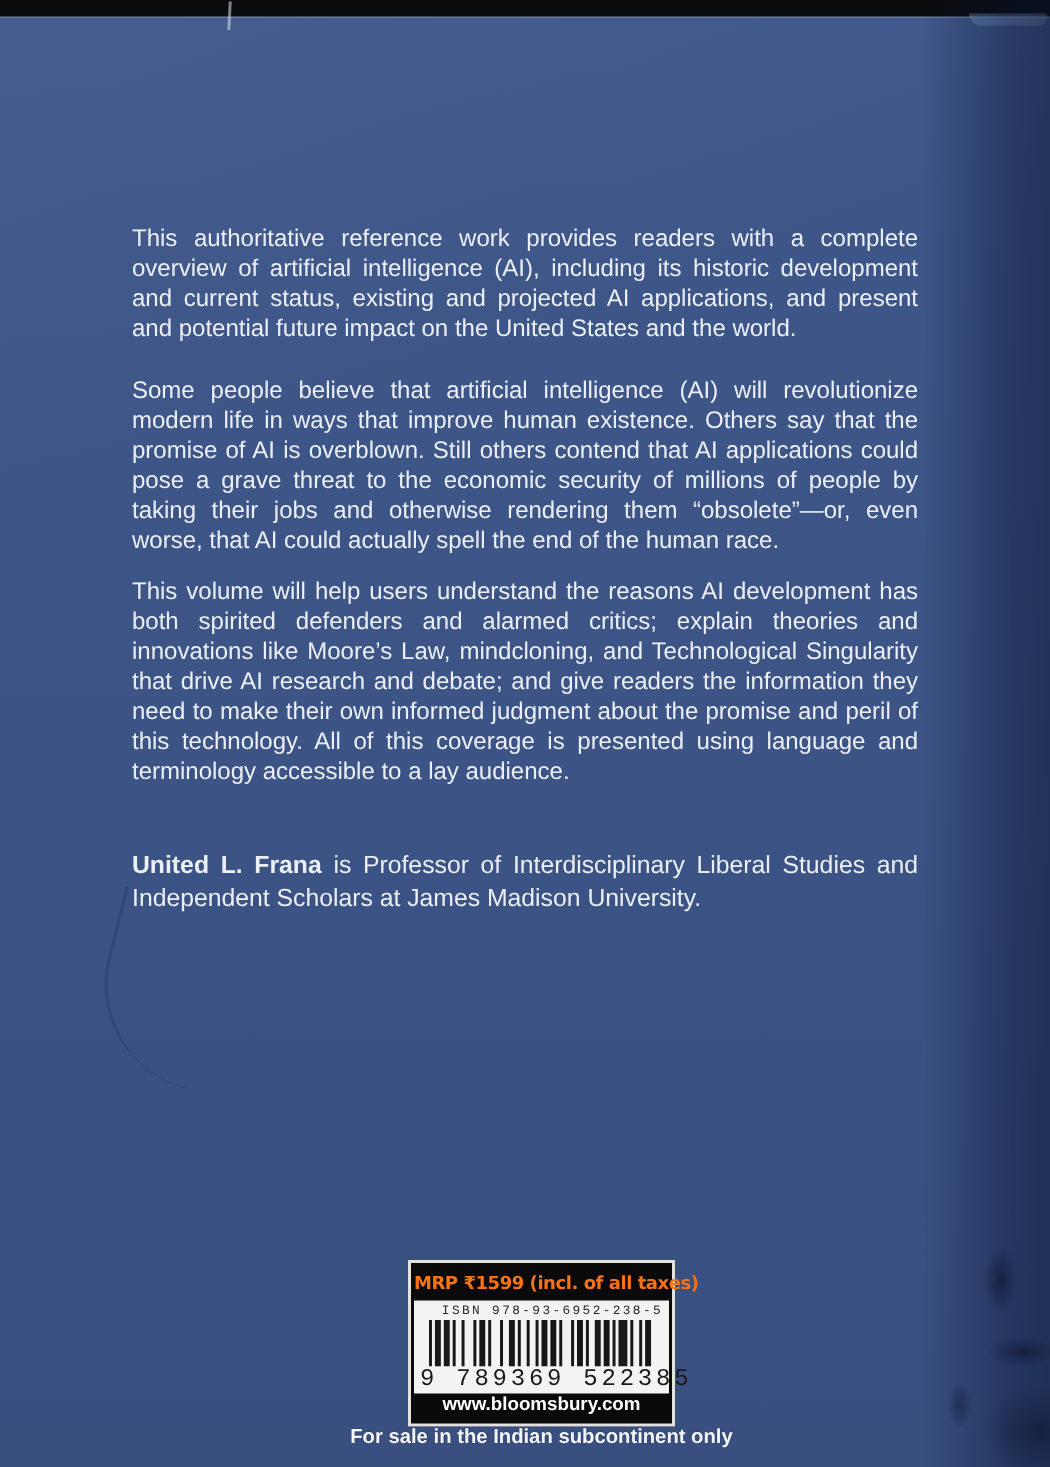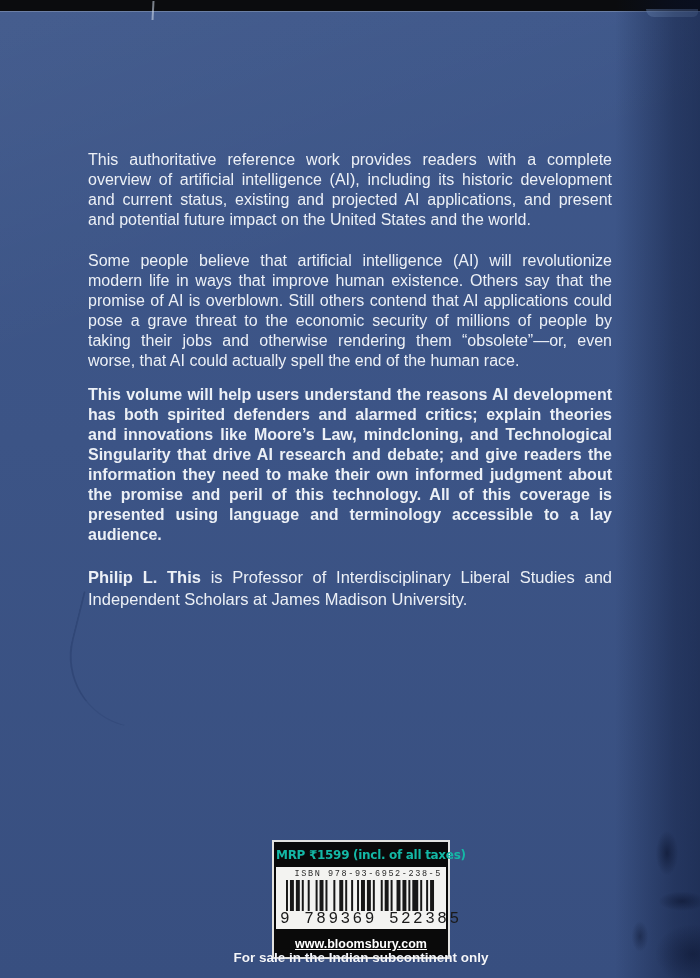--- a/index.html
+++ b/index.html
@@ -64,42 +64,42 @@
     position: absolute;
     left: 88px; top: 150px; width: 524px;
     color: #ecf0f6;
     font-size: 16px;
     line-height: 20px;
     text-align: justify;
   }
   .blurb p { margin: 0; }
   .blurb p.para-1 { margin-bottom: 21px; }
   .blurb p.para-2 { margin-bottom: 14px; }
-  .blurb p.para-3 { margin-bottom: 44px; font-weight: bold; }
+  .blurb p.para-3 { margin-bottom: 44px; }
   .bios {
     position: absolute;
     left: 88px; top: 566px; width: 524px;
     color: #ecf0f6;
     font-size: 16.5px;
     line-height: 22px;
     text-align: justify;
   }
   .bios p { margin: 0 0 14px 0; }
   .bios strong { font-weight: bold; }
   
   .label {
     position: absolute;
     left: 272px; top: 840px; width: 178px;
     background: #0a0a0a;
     border: 2px solid #e2e2e0;
     box-sizing: border-box;
     padding: 2px;
   }
   .mrp-bar {
-    color: #14b8a6;
+    color: #f97316;
     font-family: "DejaVu Sans", sans-serif;
     font-weight: bold;
     font-size: 12px;
     letter-spacing: -0.3px;
     padding: 4px 0 5px 0;
     white-space: nowrap;
   }
   .barcode-panel {
     background: #f3f3f1;
     padding: 2px 4px 1px 4px;
@@ -125,23 +125,22 @@
     color: #1a1a1a;
     text-align: center;
     margin-top: -1px;
     white-space: nowrap;
   }
   .site-bar {
     color: #ffffff;
     font-weight: bold;
     font-size: 12.5px;
     text-align: center;
-    padding: 8px 0 4px 0;
-    white-space: nowrap;
-    text-decoration: underline;
+    padding: 0 0 4px 0;
+    white-space: nowrap;
   }
   .sale-note {
     position: absolute;
     left: 361px; top: 950px;
     transform: translateX(-50%);
     color: #f4f6fa;
     font-weight: bold;
     font-size: 13.5px;
     white-space: nowrap;
     text-shadow: 0 0 1px rgba(20,30,60,0.4);
@@ -159,21 +158,21 @@
   <div class="scratch-curve"></div>
   <div class="ink-smudge"></div>
 
   <div class="blurb">
     <p class="para-1">This authoritative reference work provides readers with a complete overview of artificial intelligence (AI), including its historic development and current status, existing and projected AI applications, and present and potential future impact on the United States and the world.</p>
     <p class="para-2">Some people believe that artificial intelligence (AI) will revolutionize modern life in ways that improve human existence. Others say that the promise of AI is overblown. Still others contend that AI applications could pose a grave threat to the economic security of millions of people by taking their jobs and otherwise rendering them “obsolete”—or, even worse, that AI could actually spell the end of the human race.</p>
     <p class="para-3">This volume will help users understand the reasons AI development has both spirited defenders and alarmed critics; explain theories and innovations like Moore’s Law, mindcloning, and Technological Singularity that drive AI research and debate; and give readers the information they need to make their own informed judgment about the promise and peril of this technology. All of this coverage is presented using language and terminology accessible to a lay audience.</p>
   </div>
 
   <div class="bios">
-    <p><strong>Philip L. This</strong><span> is Professor of Interdisciplinary Liberal Studies and Independent Scholars at James Madison University.</span></p>
+    <p><strong>United L. Frana</strong><span> is Professor of Interdisciplinary Liberal Studies and Independent Scholars at James Madison University.</span></p>
   </div>
 
   <div class="label">
     <div class="mrp-bar">MRP ₹1599 (incl. of all taxes)</div>
     <div class="barcode-panel">
       <div class="isbn-text">ISBN 978-93-6952-238-5</div>
       <div class="bars-wrap">
         <svg preserveAspectRatio="none" xmlns="http://www.w3.org/2000/svg" viewBox="0 0 76 30">
             <rect x="0" y="0" width="1" height="30"></rect>
             <rect x="2" y="0" width="2" height="30"></rect>

